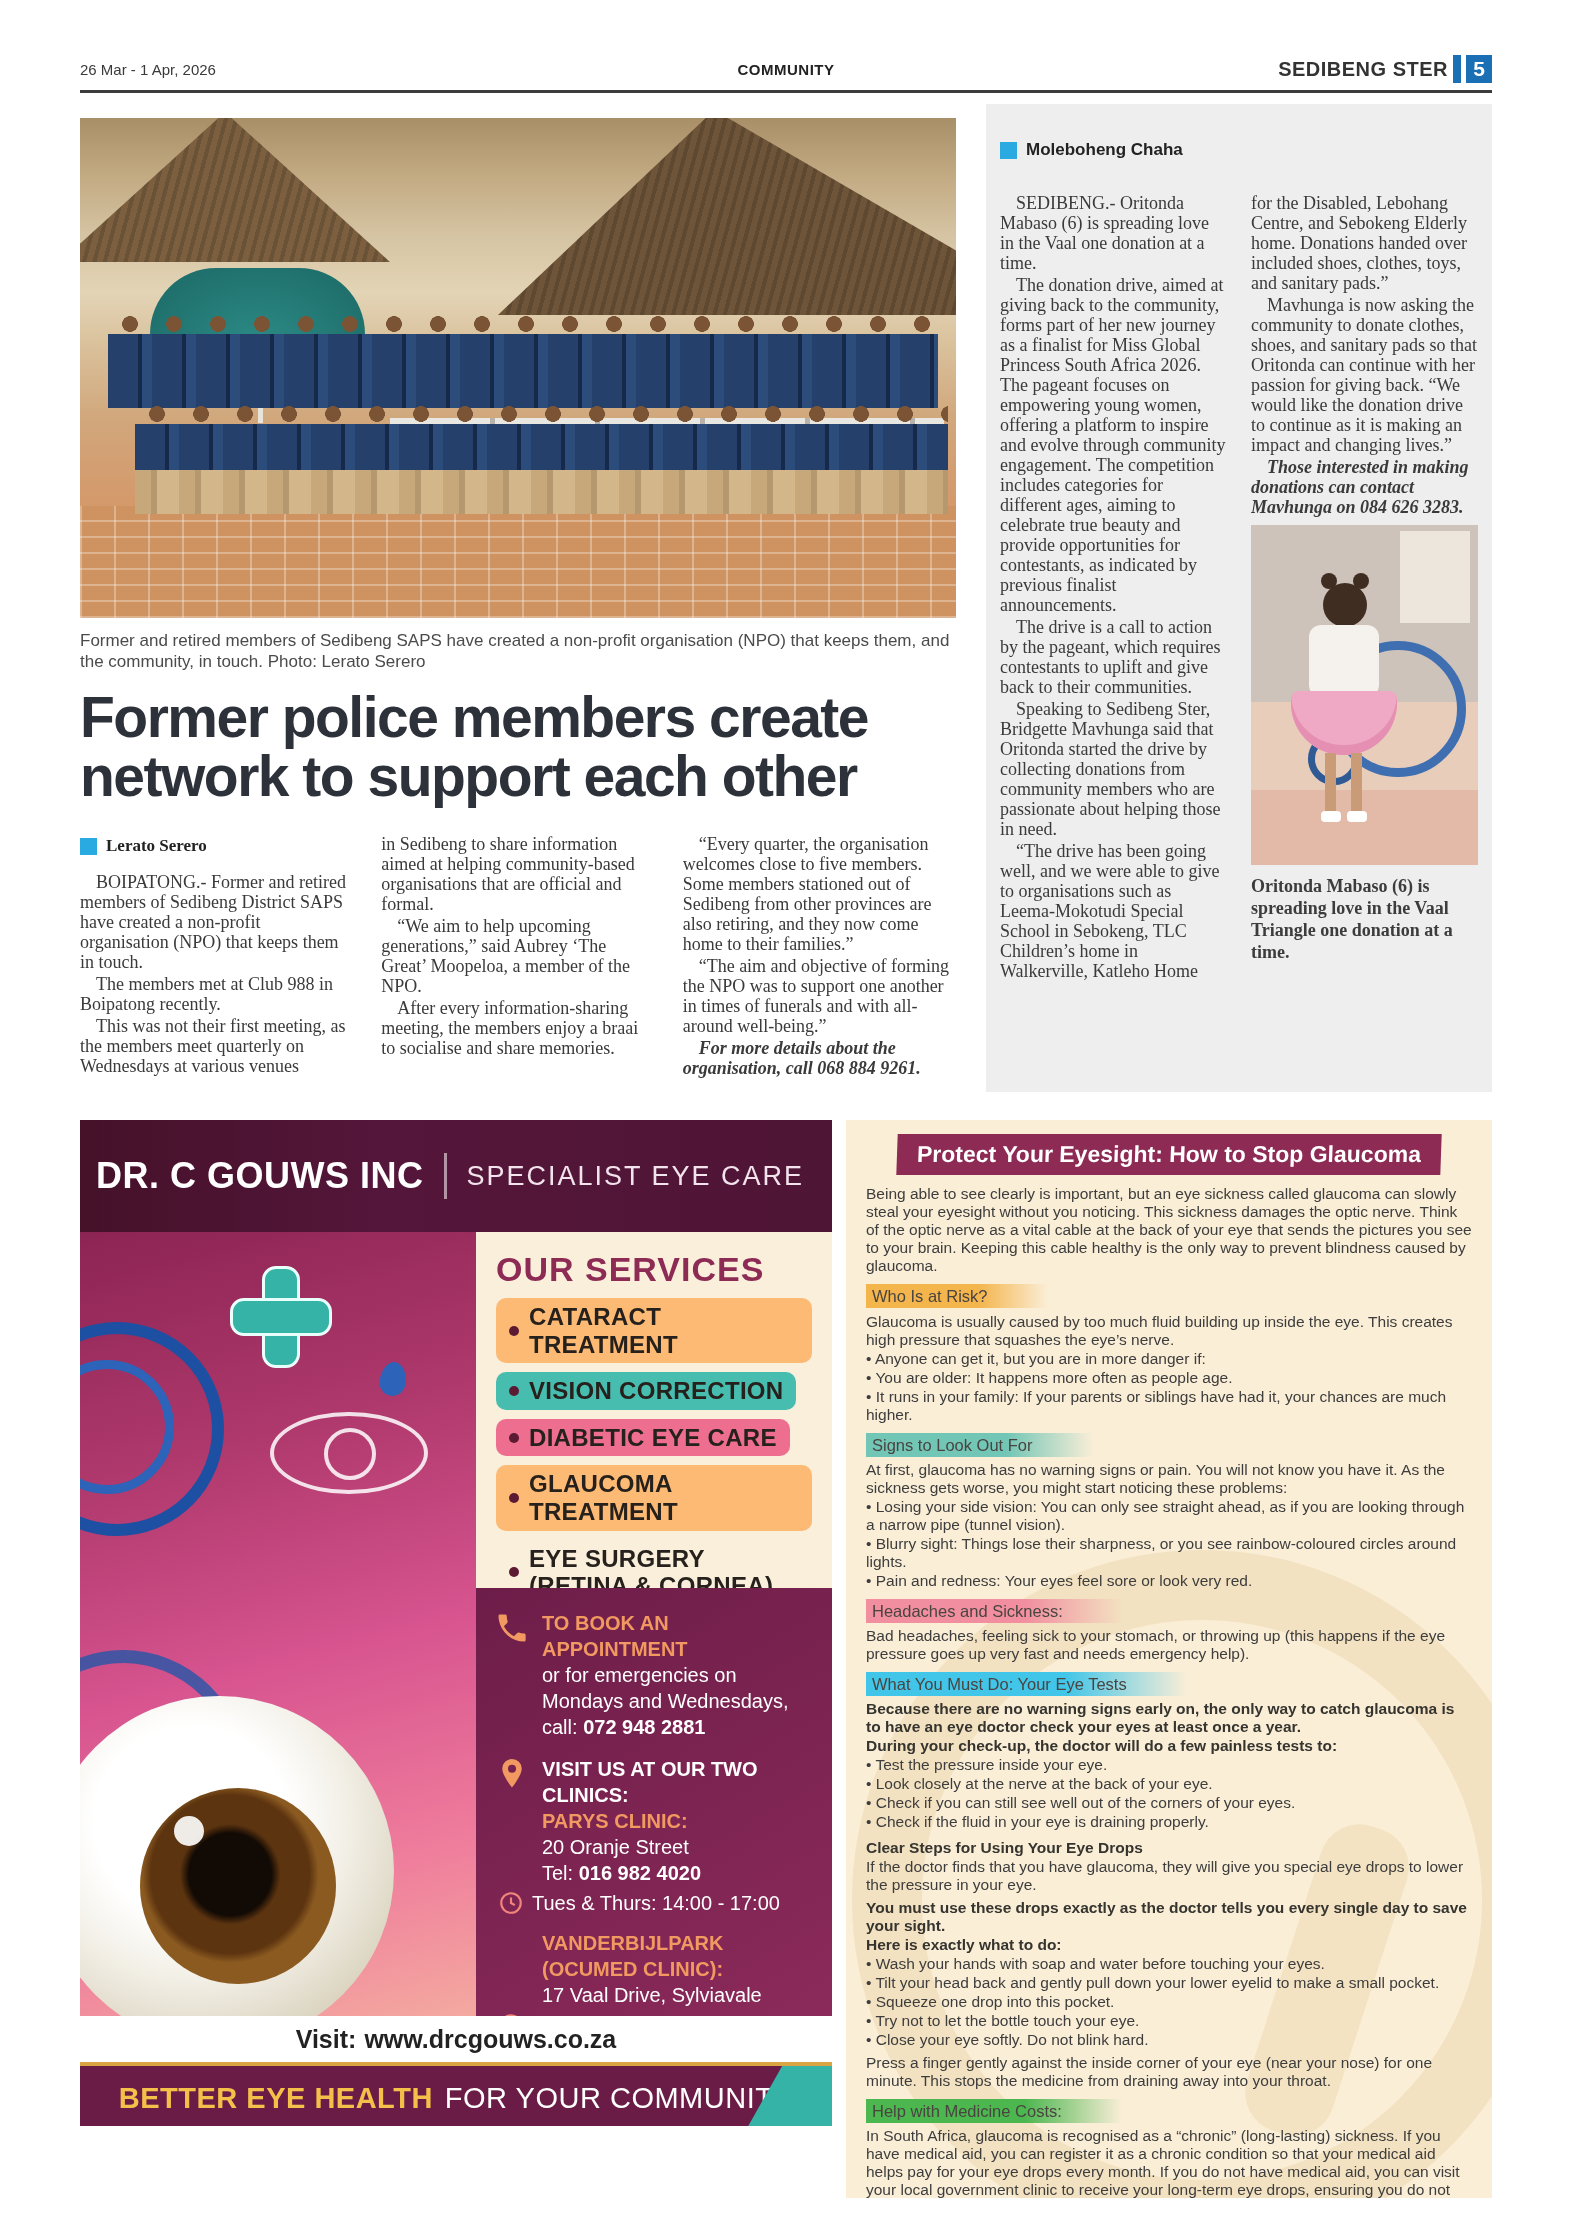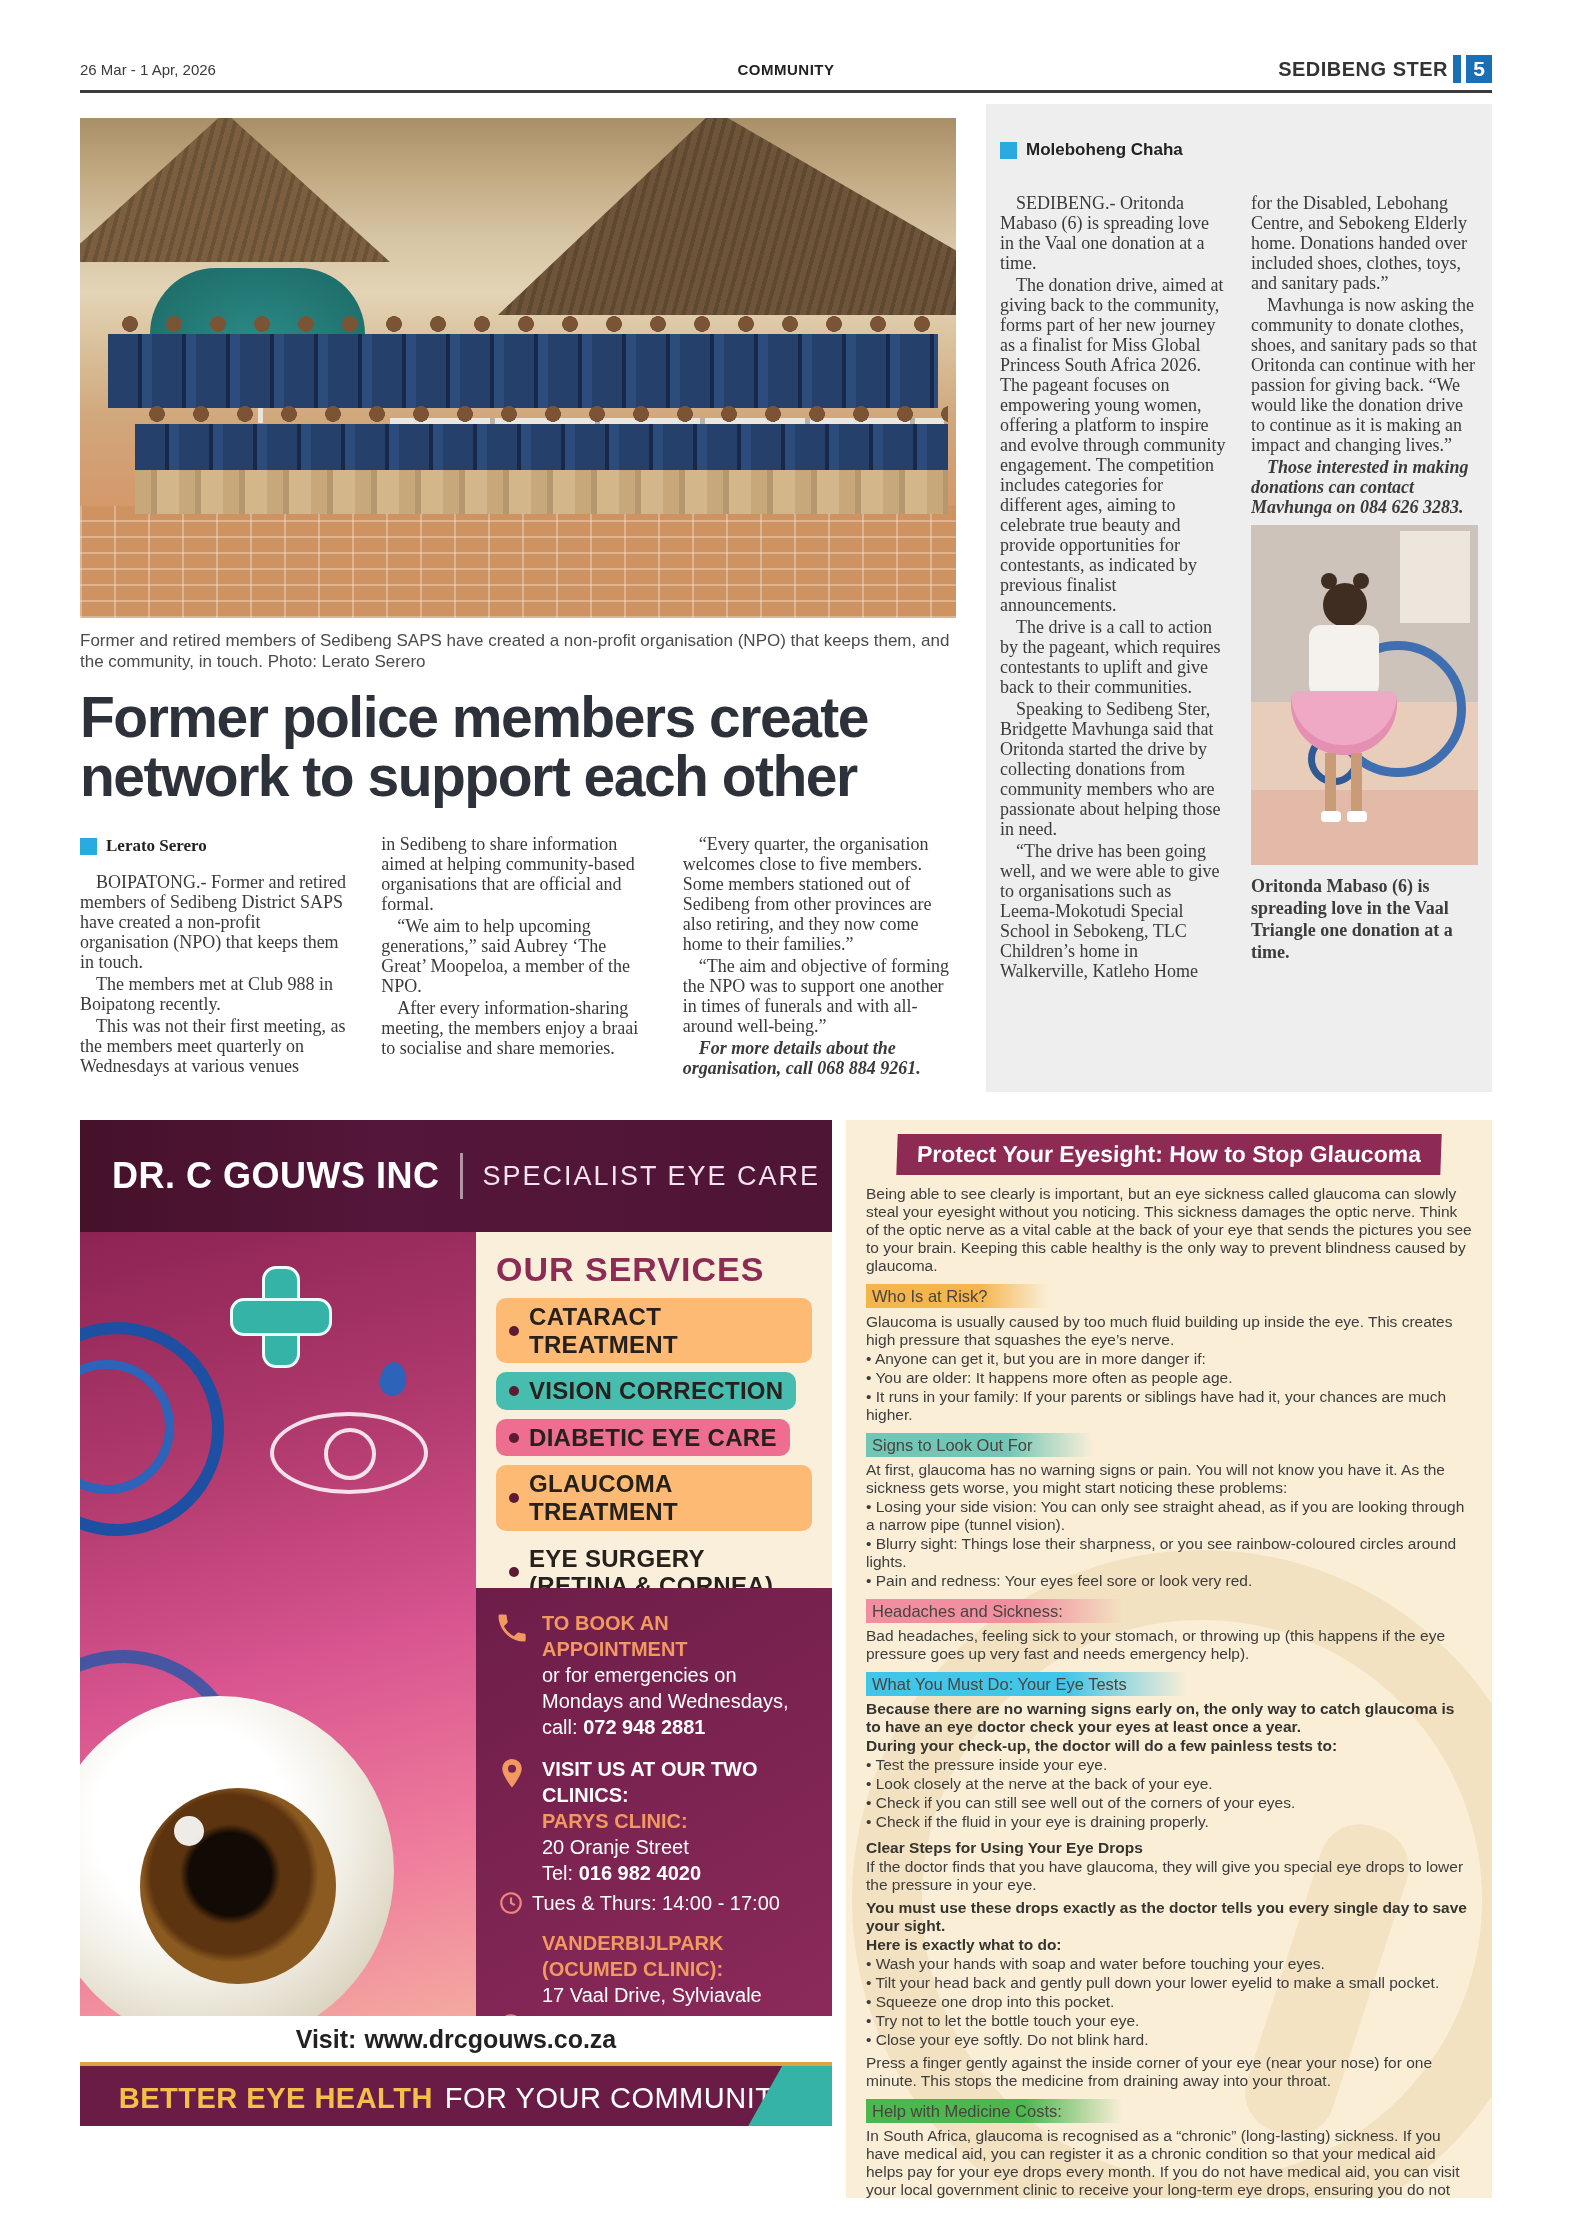--- a/index.html
+++ b/index.html
@@ -82,21 +82,21 @@
      border-radius:8px 8px 52px 52px;box-shadow:inset 0 -10px 0 #e58fb2;}
   .g-leg1,.g-leg2{position:absolute;width:11px;height:60px;background:#c99b77;top:228px;}
   .g-leg1{left:74px;} .g-leg2{left:100px;}
   .g-shoe1,.g-shoe2{position:absolute;width:20px;height:11px;background:#fff;border-radius:4px;top:286px;}
   .g-shoe1{left:70px;} .g-shoe2{left:96px;}
   .side-caption{margin:10px 0 0;font-size:18px;line-height:22px;font-weight:bold;color:#3c3c3c;}
 
   
   .ad{position:absolute;left:80px;top:1120px;width:752px;height:1006px;overflow:hidden;}
   .ad-head{height:112px;background:linear-gradient(90deg,#451129,#54163a 40%,#4f1535);
-     display:flex;align-items:center;gap:20px;padding-left:32px;box-sizing:border-box;}
+     display:flex;align-items:center;gap:20px;padding-left:16px;box-sizing:border-box;}
   .ad-name{font-size:36px;font-weight:bold;color:#fff;letter-spacing:.5px;}
   .ad-sep{width:3px;height:46px;background:rgba(255,255,255,.55);}
   .ad-tag{font-size:27px;color:#f2e3ec;letter-spacing:2px;}
   .ad-body{position:relative;height:784px;}
   .ad-art{position:absolute;left:0;top:0;width:396px;height:784px;overflow:hidden;
      background:linear-gradient(165deg,#8c2453 0%,#b13a6e 30%,#d85590 55%,#ef7d9c 80%,#f4a9a0 100%);}
   .ring1{position:absolute;left:-70px;top:90px;width:190px;height:190px;border:12px solid #1d4fa3;border-radius:50%;}
   .ring2{position:absolute;left:-40px;top:128px;width:116px;height:116px;border:9px solid #2d63b8;border-radius:50%;}
   .ring3{position:absolute;left:-80px;bottom:120px;width:220px;height:220px;border:13px solid #2456a8;border-radius:50%;opacity:.8;}
   .tcross{position:absolute;left:150px;top:34px;width:96px;height:96px;}

